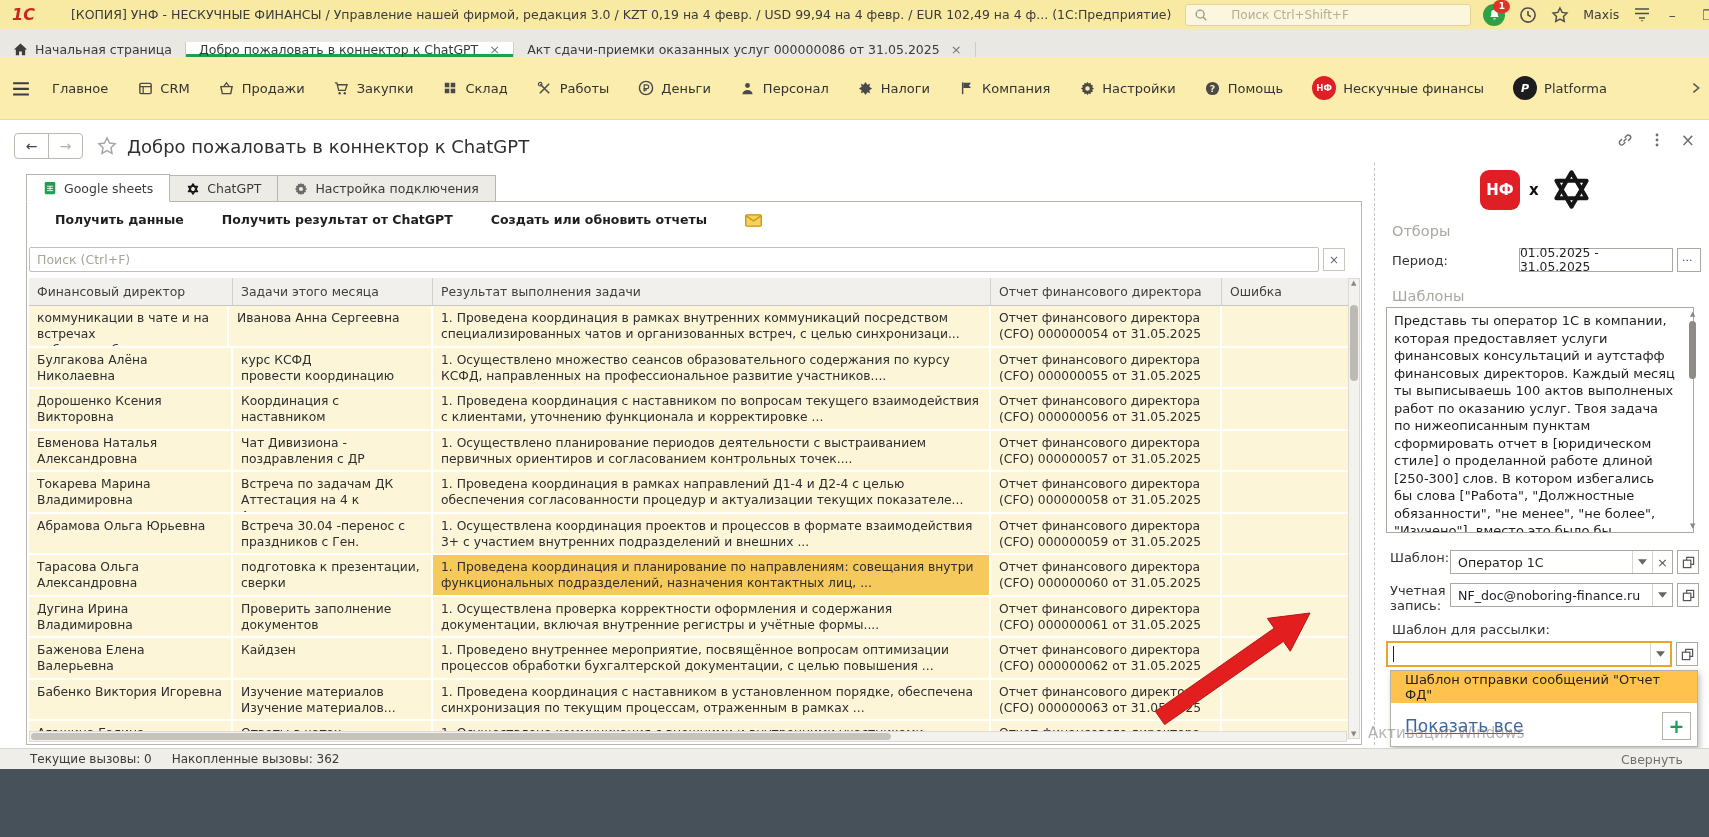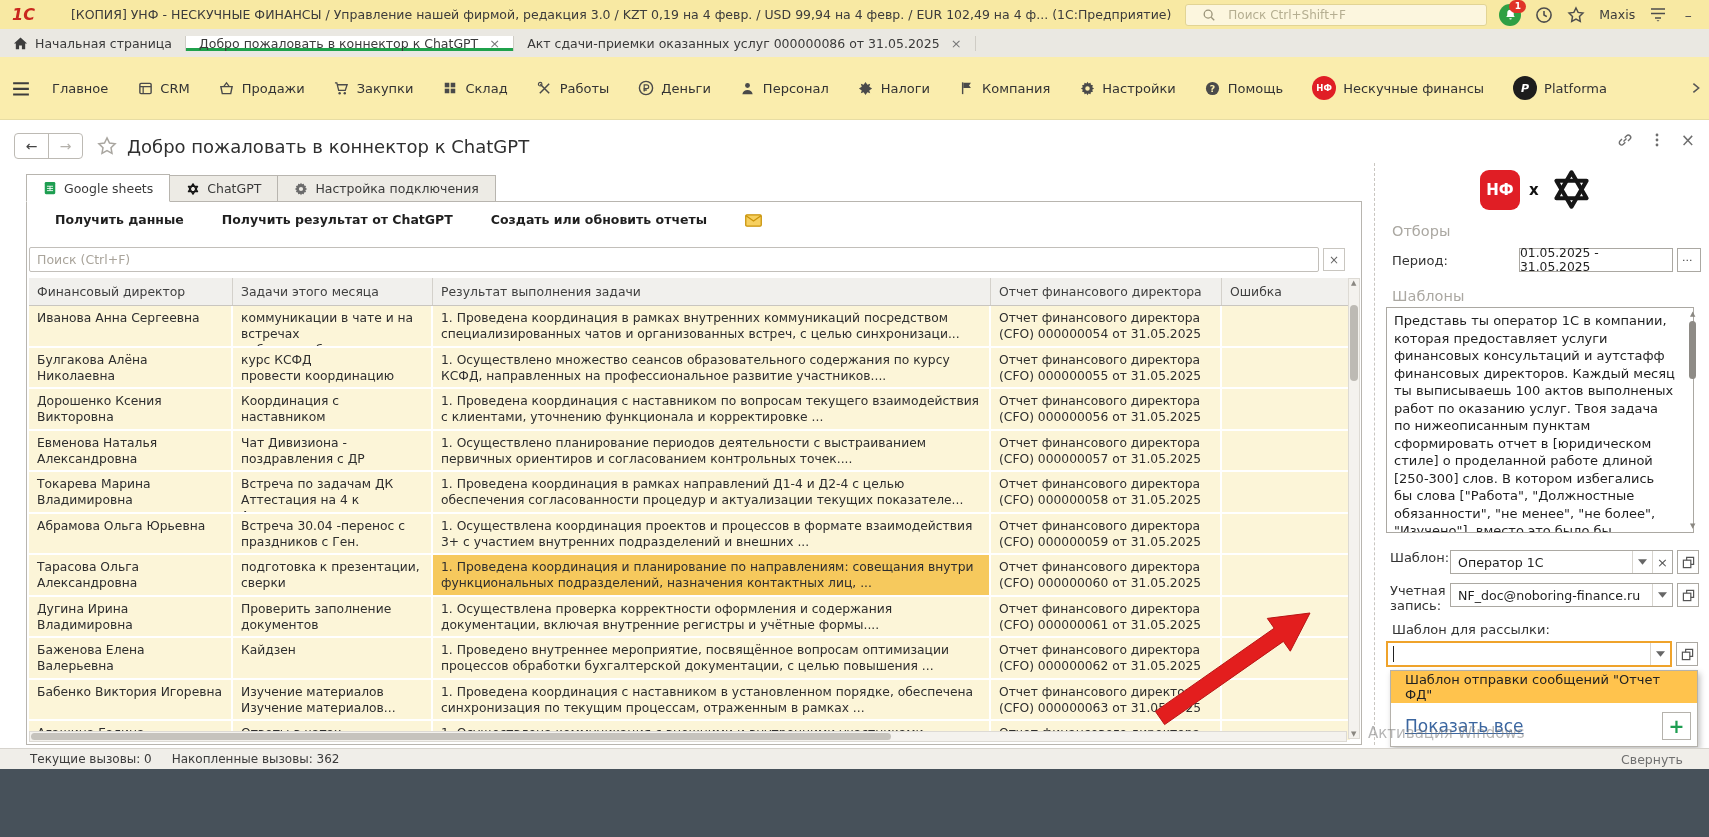--- a/index.html
+++ b/index.html
@@ -6,36 +6,36 @@
   body{font-family:"DejaVu Sans","Liberation Sans",sans-serif;font-size:13px;color:#333;}
   .screen{position:relative;width:1709px;height:837px;background:#fff;overflow:hidden;}
 
   
   .titlebar{position:absolute;left:0;top:0;width:1709px;height:29px;background:#F8E9A3;
     display:flex;align-items:center;border-bottom:1px solid #DCC987;}
   .logo-1c{font-weight:bold;font-style:italic;color:#C9271E;font-size:16px;margin:0 14px 0 12px;}
   .tb-burger{color:#555;width:18px;height:14px;margin-right:22px;}
   .tb-title{font-size:12.5px;color:#3b3b3b;white-space:nowrap;}
   .tb-search{margin-left:14px;width:268px;height:20px;background:#FCF6DE;border:1px solid #E2D494;
-    border-radius:3px;display:flex;align-items:center;padding:0 16px;gap:10px;}
+    border-radius:3px;display:flex;align-items:center;padding:0 8px;gap:21px;}
   .tb-search input{border:none;outline:none;background:transparent;font-size:12px;color:#555;width:220px;font-family:inherit;}
   .tb-search input::placeholder{color:#B5AE91;}
   .tb-ico{width:18px;height:18px;color:#4d4d4d;margin-left:14px;display:inline-flex;align-items:center;justify-content:center;}
   .bell-wrap{position:relative;width:22px;height:22px;margin-left:12px;}
   .bell-circle{width:22px;height:22px;border-radius:50%;background:#2FA043;display:flex;align-items:center;justify-content:center;}
   .bell-badge{position:absolute;top:-4px;right:-5px;min-width:13px;height:13px;border-radius:7px;background:#E03327;
     color:#fff;font-size:9px;line-height:13px;text-align:center;font-weight:bold;padding:0 2px;}
   .tb-user{font-size:12.5px;color:#3b3b3b;margin-left:14px;}
   .winbtn{width:30px;height:22px;display:inline-flex;align-items:center;justify-content:center;color:#555;
     font-size:14px;margin-left:6px;}
   svg{display:block;}
 
   
   .tabbar{position:absolute;left:0;top:29px;width:1709px;height:28px;background:#EAE8E2;border-bottom:1px solid #CFCCC5;
-    display:flex;align-items:center;}
+    display:flex;align-items:flex-end;}
   .wtab{display:flex;align-items:center;gap:7px;padding:0 13px;font-size:12.5px;color:#3a3a3a;border-right:1px solid #CFCCC5;}
   .wtab.home{border-right:none;}
   .wtab.active{background:#fff;box-shadow:inset 0 -3px 0 #1FA14B;border-left:1px solid #CFCCC5;}
   .wtab .x{color:#777;font-size:13px;margin-left:4px;}
   .wtab .home-ico{width:15px;height:15px;color:#3d3d3d;}
 
   
   .navbar{position:absolute;left:0;top:57px;width:1709px;height:63px;background:#FAEDAD;display:flex;align-items:center;
     padding:0 0 0 12px;box-sizing:border-box;border-bottom:1px solid #E7DDA4;}
   .nav-burger{width:18px;height:15px;color:#3d3d3d;margin-right:22px;}
@@ -425,23 +425,23 @@
     <div class="grid">
       <div class="grid-header" id="gridHeader">
           <div class="gh-cell c0">Финансовый директор</div>
           <div class="gh-cell c1">Задачи этого месяца</div>
           <div class="gh-cell c2">Результат выполнения задачи</div>
           <div class="gh-cell c3">Отчет финансового директора</div>
           <div class="gh-cell c4">Ошибка</div>
         </div>
       <div class="grid-body" id="gridBody">
           <div class="grow">
-            <div class="gcell c0">Иванова Анна Сергеевна</div>
             <div class="gcell c1">коммуникации в чате и на встречах
 работа с таблицами по должности...</div>
+            <div class="gcell c0">Иванова Анна Сергеевна</div>
             <div class="gcell c2">1. Проведена координация в рамках внутренних коммуникаций посредством специализированных чатов и организованных встреч, с целью синхронизаци...</div>
             <div class="gcell c3">Отчет финансового директора
 (CFO) 000000054 от 31.05.2025 ...</div>
             <div class="gcell c4"></div>
           </div>
           <div class="grow">
             <div class="gcell c0">Булгакова Алёна Николаевна</div>
             <div class="gcell c1">курс КСФД
 провести координацию ФД...</div>
             <div class="gcell c2">1. Осуществлено множество сеансов образовательного содержания по курсу КСФД, направленных на профессиональное развитие участников....</div>

